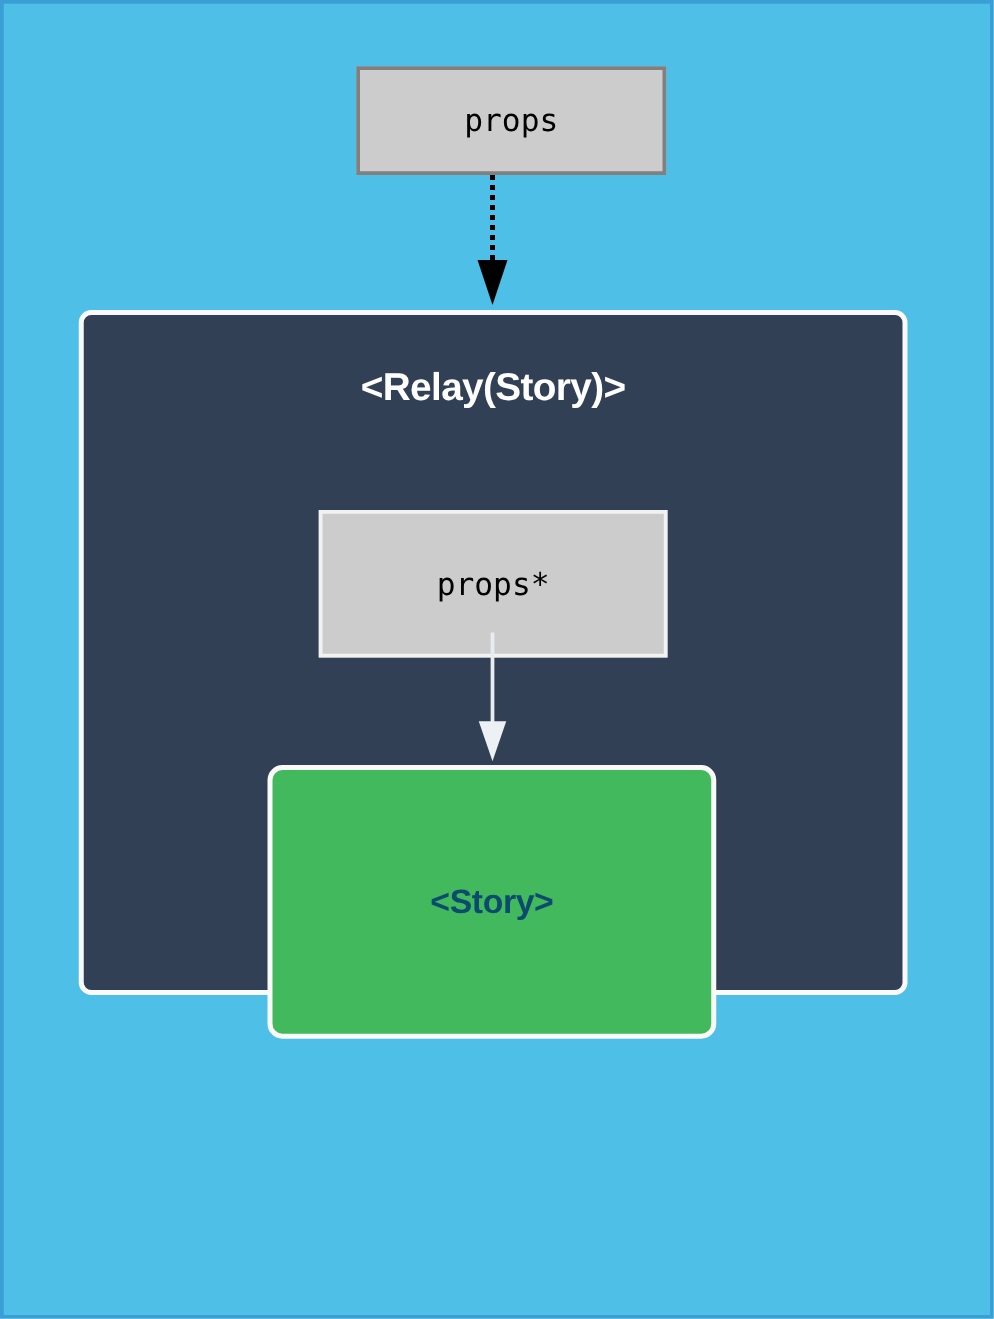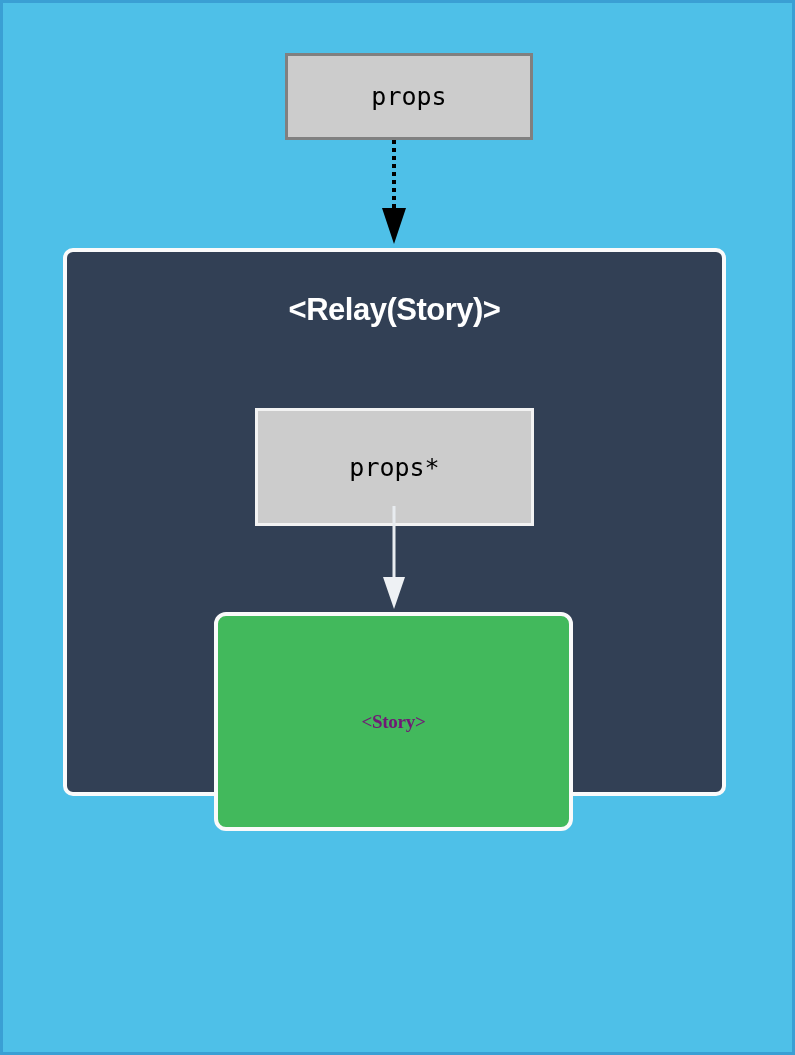--- a/index.html
+++ b/index.html
@@ -93,24 +93,24 @@
     height: 219px;
     box-sizing: border-box;
     background: #42b95c;
     border: 4px solid #fafafa;
     border-radius: 12px;
     display: flex;
     align-items: center;
     justify-content: center;
   }
   .story-label {
-    font-family: Liberation Serif, serif;
+    font-family: Liberation Sans, sans-serif;
     font-weight: bold;
-    font-size: 19px;
-    color: #701a75;
+    font-size: 27px;
+    color: #0c4a6e;
     letter-spacing: -0.3px;
   }
 
   
   .arrow-layer {
     position: absolute;
     left: 0;
     top: 0;
     width: 795px;
     height: 1055px;

